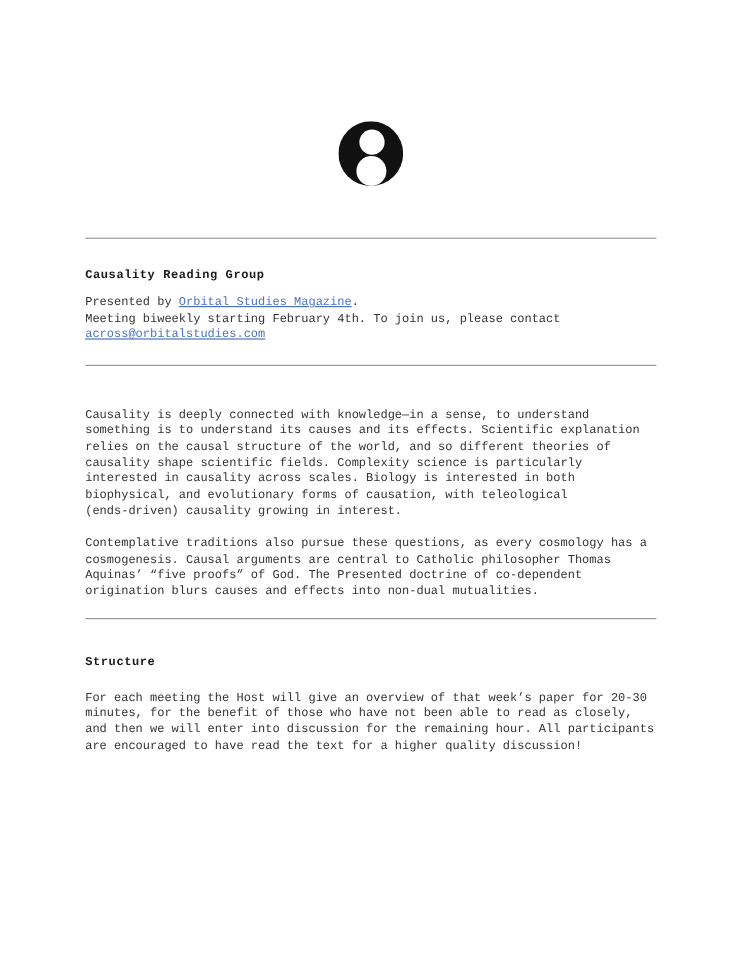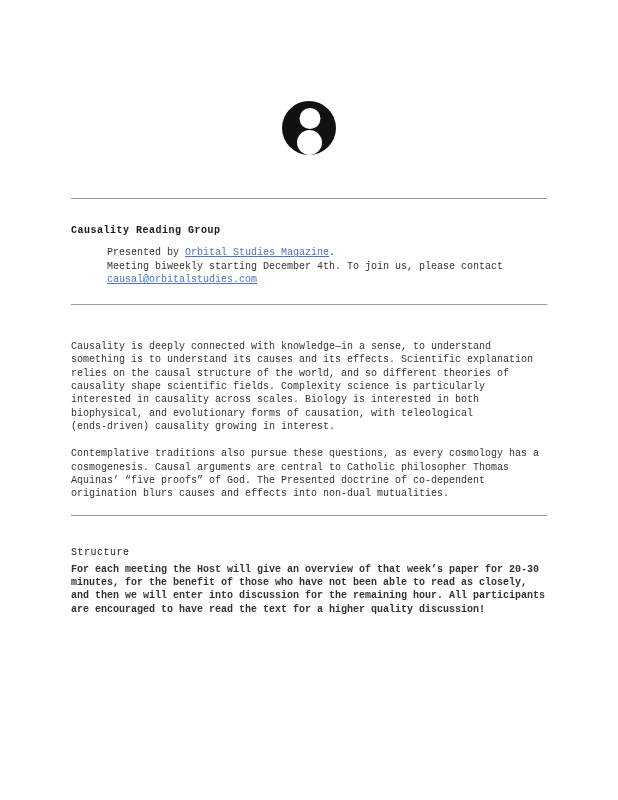--- a/index.html
+++ b/index.html
@@ -34,42 +34,41 @@
   .rule-2 { margin-top: 18px; }
   .rule-3 { margin-top: 15px; }
   .doc-title {
     margin-top: 25px;
     font-size: 10px;
     font-weight: bold;
     color: #1a1a1a;
     letter-spacing: 0.5px;
   }
   .intro { margin-top: 9px; }
-  .intro-line { white-space: pre-wrap; margin-left: 36px; }
+  .intro-line { white-space: pre-wrap; }
   a.doc-link {
     color: #4d74c4;
     text-decoration: underline;
     cursor: pointer;
   }
   .para {
     white-space: pre-wrap;
     margin-top: 14px;
   }
   .para.first { margin-top: 35px; }
   .section-heading {
     margin-top: 30px;
     font-size: 10px;
-    font-weight: normal;
+    font-weight: bold;
     color: #1a1a1a;
     letter-spacing: 0.5px;
   }
   .section-body {
     white-space: pre-wrap;
-    margin-top: 3px;
-    font-weight: bold;
+    margin-top: 16px;
   }
 </style>
 </head>
 <body>
 
 <div class="page">
   <div class="logo-row">
     <svg width="54" height="54" viewBox="0 0 54 54">
       <circle cx="27" cy="27" r="27" fill="#111111"></circle>
       <circle cx="28" cy="17.5" r="10.5" fill="#ffffff"></circle>
@@ -77,22 +76,22 @@
     </svg>
   </div>
 
   <div class="content">
     <hr class="rule rule-1">
 
     <div class="doc-title">Causality Reading Group</div>
 
     <div class="intro">
       <div class="intro-line"><span>Presented by </span><a class="doc-link">Orbital Studies Magazine</a><span>.</span></div>
-      <div class="intro-line">Meeting biweekly starting December 4th. To join us, please contact</div>
-      <div class="intro-line"><a class="doc-link">causal@orbitalstudies.com</a></div>
+      <div class="intro-line">Meeting biweekly starting February 4th. To join us, please contact</div>
+      <div class="intro-line"><a class="doc-link">across@orbitalstudies.com</a></div>
     </div>
 
     <hr class="rule rule-2">
 
     <div class="para first">Causality is deeply connected with knowledge—in a sense, to understand
 something is to understand its causes and its effects. Scientific explanation
 relies on the causal structure of the world, and so different theories of
 causality shape scientific fields. Complexity science is particularly
 interested in causality across scales. Biology is interested in both
 biophysical, and evolutionary forms of causation, with teleological

